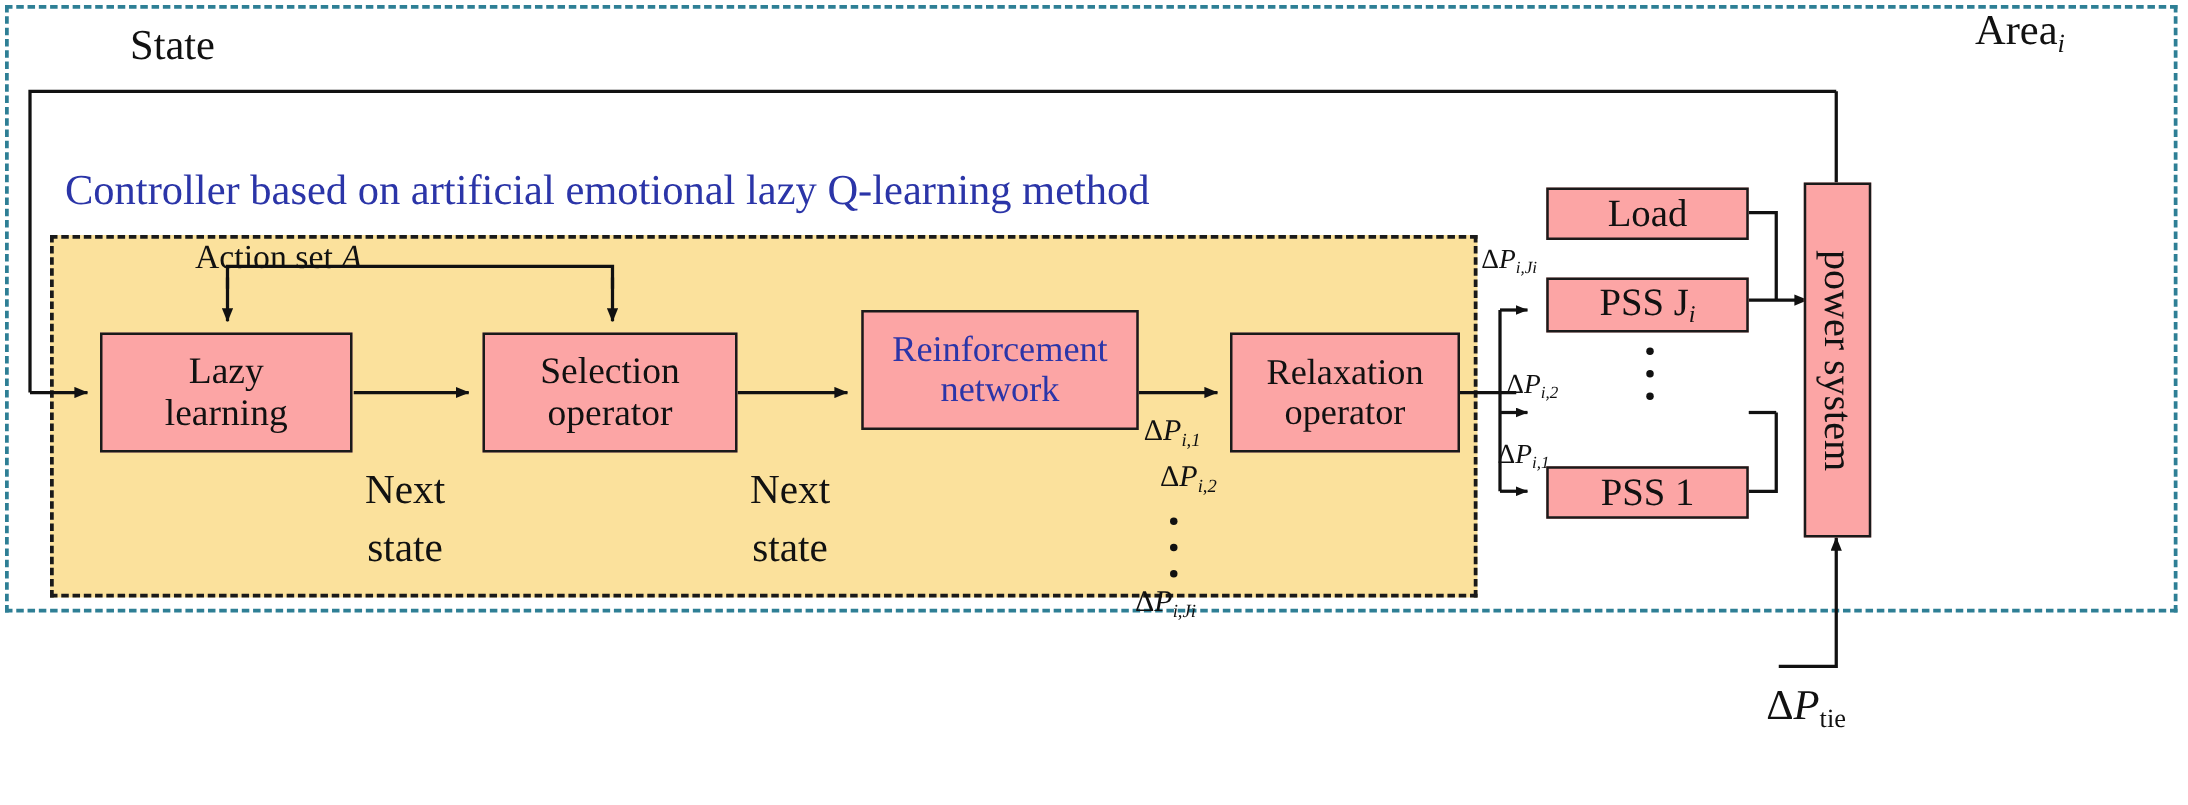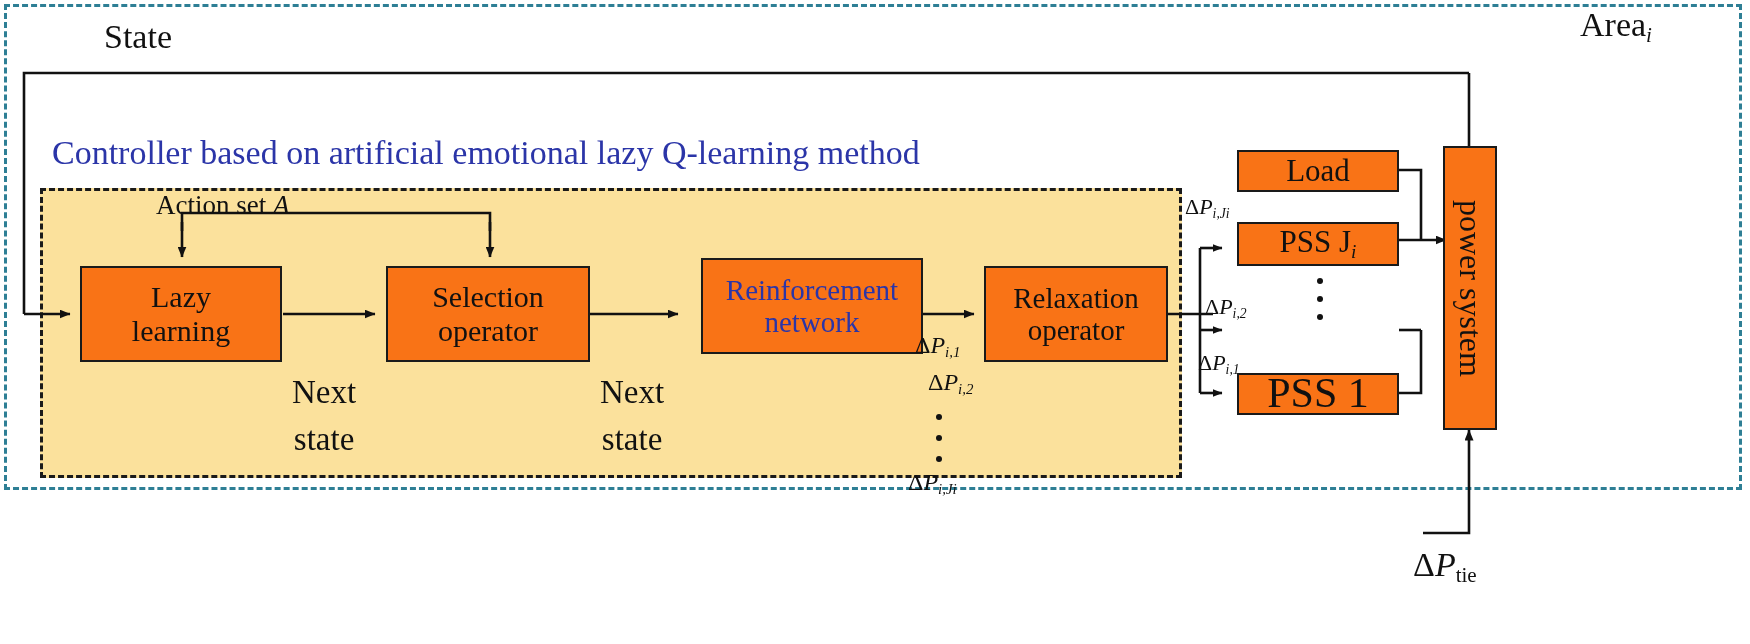--- a/index.html
+++ b/index.html
@@ -1,21 +1,21 @@
 <!DOCTYPE html>
 <html><head>
 <meta charset="utf-8">
 <style>
   html,body{margin:0;padding:0;background:#ffffff;}
   body{font-family:"Liberation Serif","DejaVu Serif",serif;}
   #stage{position:relative;width:1750px;height:644px;background:#fff;overflow:hidden;}
   #svg-layer{position:absolute;left:0;top:0;width:1750px;height:644px;}
 
   .lbl{position:absolute;white-space:nowrap;color:#111;line-height:1;}
-  .box{position:absolute;background:#f97316;border:2px solid #1a1a1a;
+  .box{position:absolute;background:#fca5a5;border:2px solid #1a1a1a;
        display:flex;flex-direction:column;align-items:center;justify-content:center;
        text-align:center;color:#111;box-sizing:border-box;}
   .box .ln{display:block;line-height:1.12;}
   .blue{color:#2b35a8;}
   .area-frame{position:absolute;left:4px;top:4px;width:1738px;height:486px;
        border:3px dashed #2e7f95;box-sizing:border-box;background:transparent;}
   .ctrl-frame{position:absolute;left:40px;top:188px;width:1142px;height:290px;
        border:3px dashed #1a1a1a;background:#fbe19c;box-sizing:border-box;}
   .dots{position:absolute;display:flex;flex-direction:column;align-items:center;
         justify-content:space-between;color:#111;}
@@ -93,21 +93,21 @@
   <div class="box" style="left:80px;top:266px;width:202px;height:96px;font-size:30px;">
     <span class="ln">Lazy</span>
     <span class="ln">learning</span>
   </div>
 
   <div class="box" style="left:386px;top:266px;width:204px;height:96px;font-size:30px;">
     <span class="ln">Selection</span>
     <span class="ln">operator</span>
   </div>
 
-  <div class="box blue" style="left:689px;top:258px;width:222px;height:96px;font-size:29px;margin-left:12px;">
+  <div class="box blue" style="left:689px;top:248px;width:222px;height:96px;font-size:29px;">
     <span class="ln">Reinforcement</span>
     <span class="ln">network</span>
   </div>
 
   <div class="box" style="left:984px;top:266px;width:184px;height:96px;font-size:29px;">
     <span class="ln">Relaxation</span>
     <span class="ln">operator</span>
   </div>
 
   <div class="lbl" style="left:292px;top:376px;font-size:33px;text-align:center;">
@@ -153,21 +153,21 @@
     <span class="ln"><span>PSS J</span><sub class="ital">i</sub></span>
   </div>
 
   <div class="dots" style="left:1316px;top:278px;width:8px;height:42px;">
     <span></span>
       <span></span>
       <span></span>
   </div>
 
 
-  <div class="box" style="left:1237px;top:373px;width:162px;height:42px;font-size:42px;">
+  <div class="box" style="left:1237px;top:373px;width:162px;height:42px;font-size:31px;">
     <span class="ln">PSS 1</span>
   </div>
 
   <div class="box" style="left:1443px;top:146px;width:54px;height:284px;">
     <span class="ln" style="writing-mode:vertical-rl;text-orientation:mixed;font-size:32px;letter-spacing:0px;">power system</span>
   </div>
 
   <div class="lbl deltaP" style="left:1413px;top:548px;font-size:34px;">
     Δ<span class="v">P</span><sub>tie</sub>
   </div>

